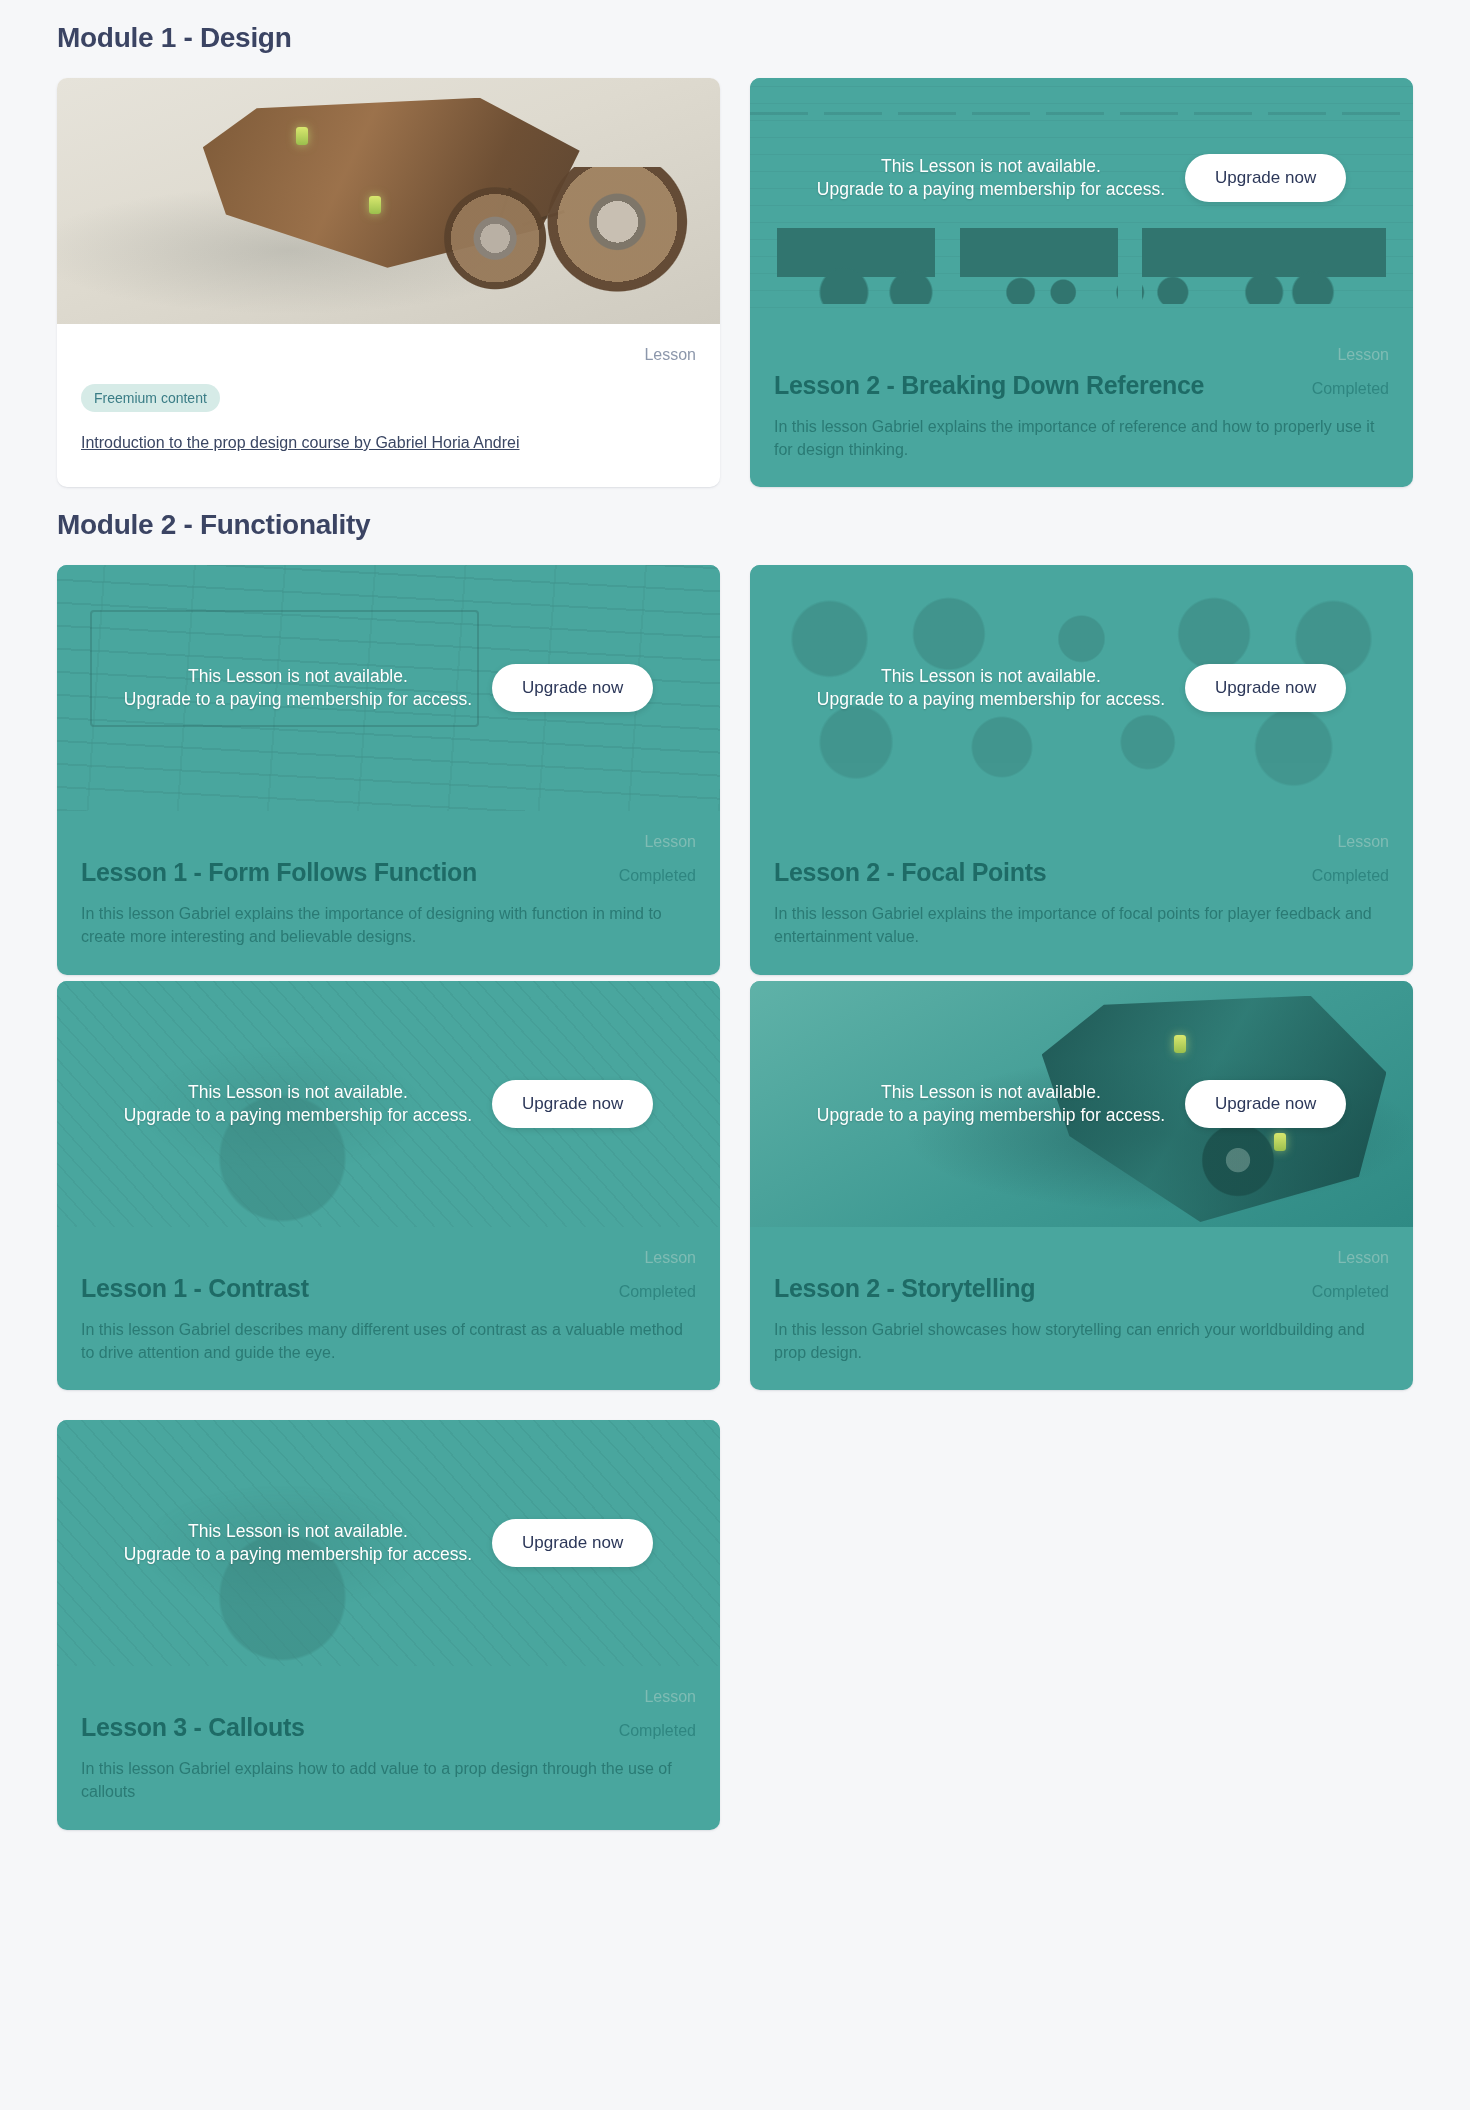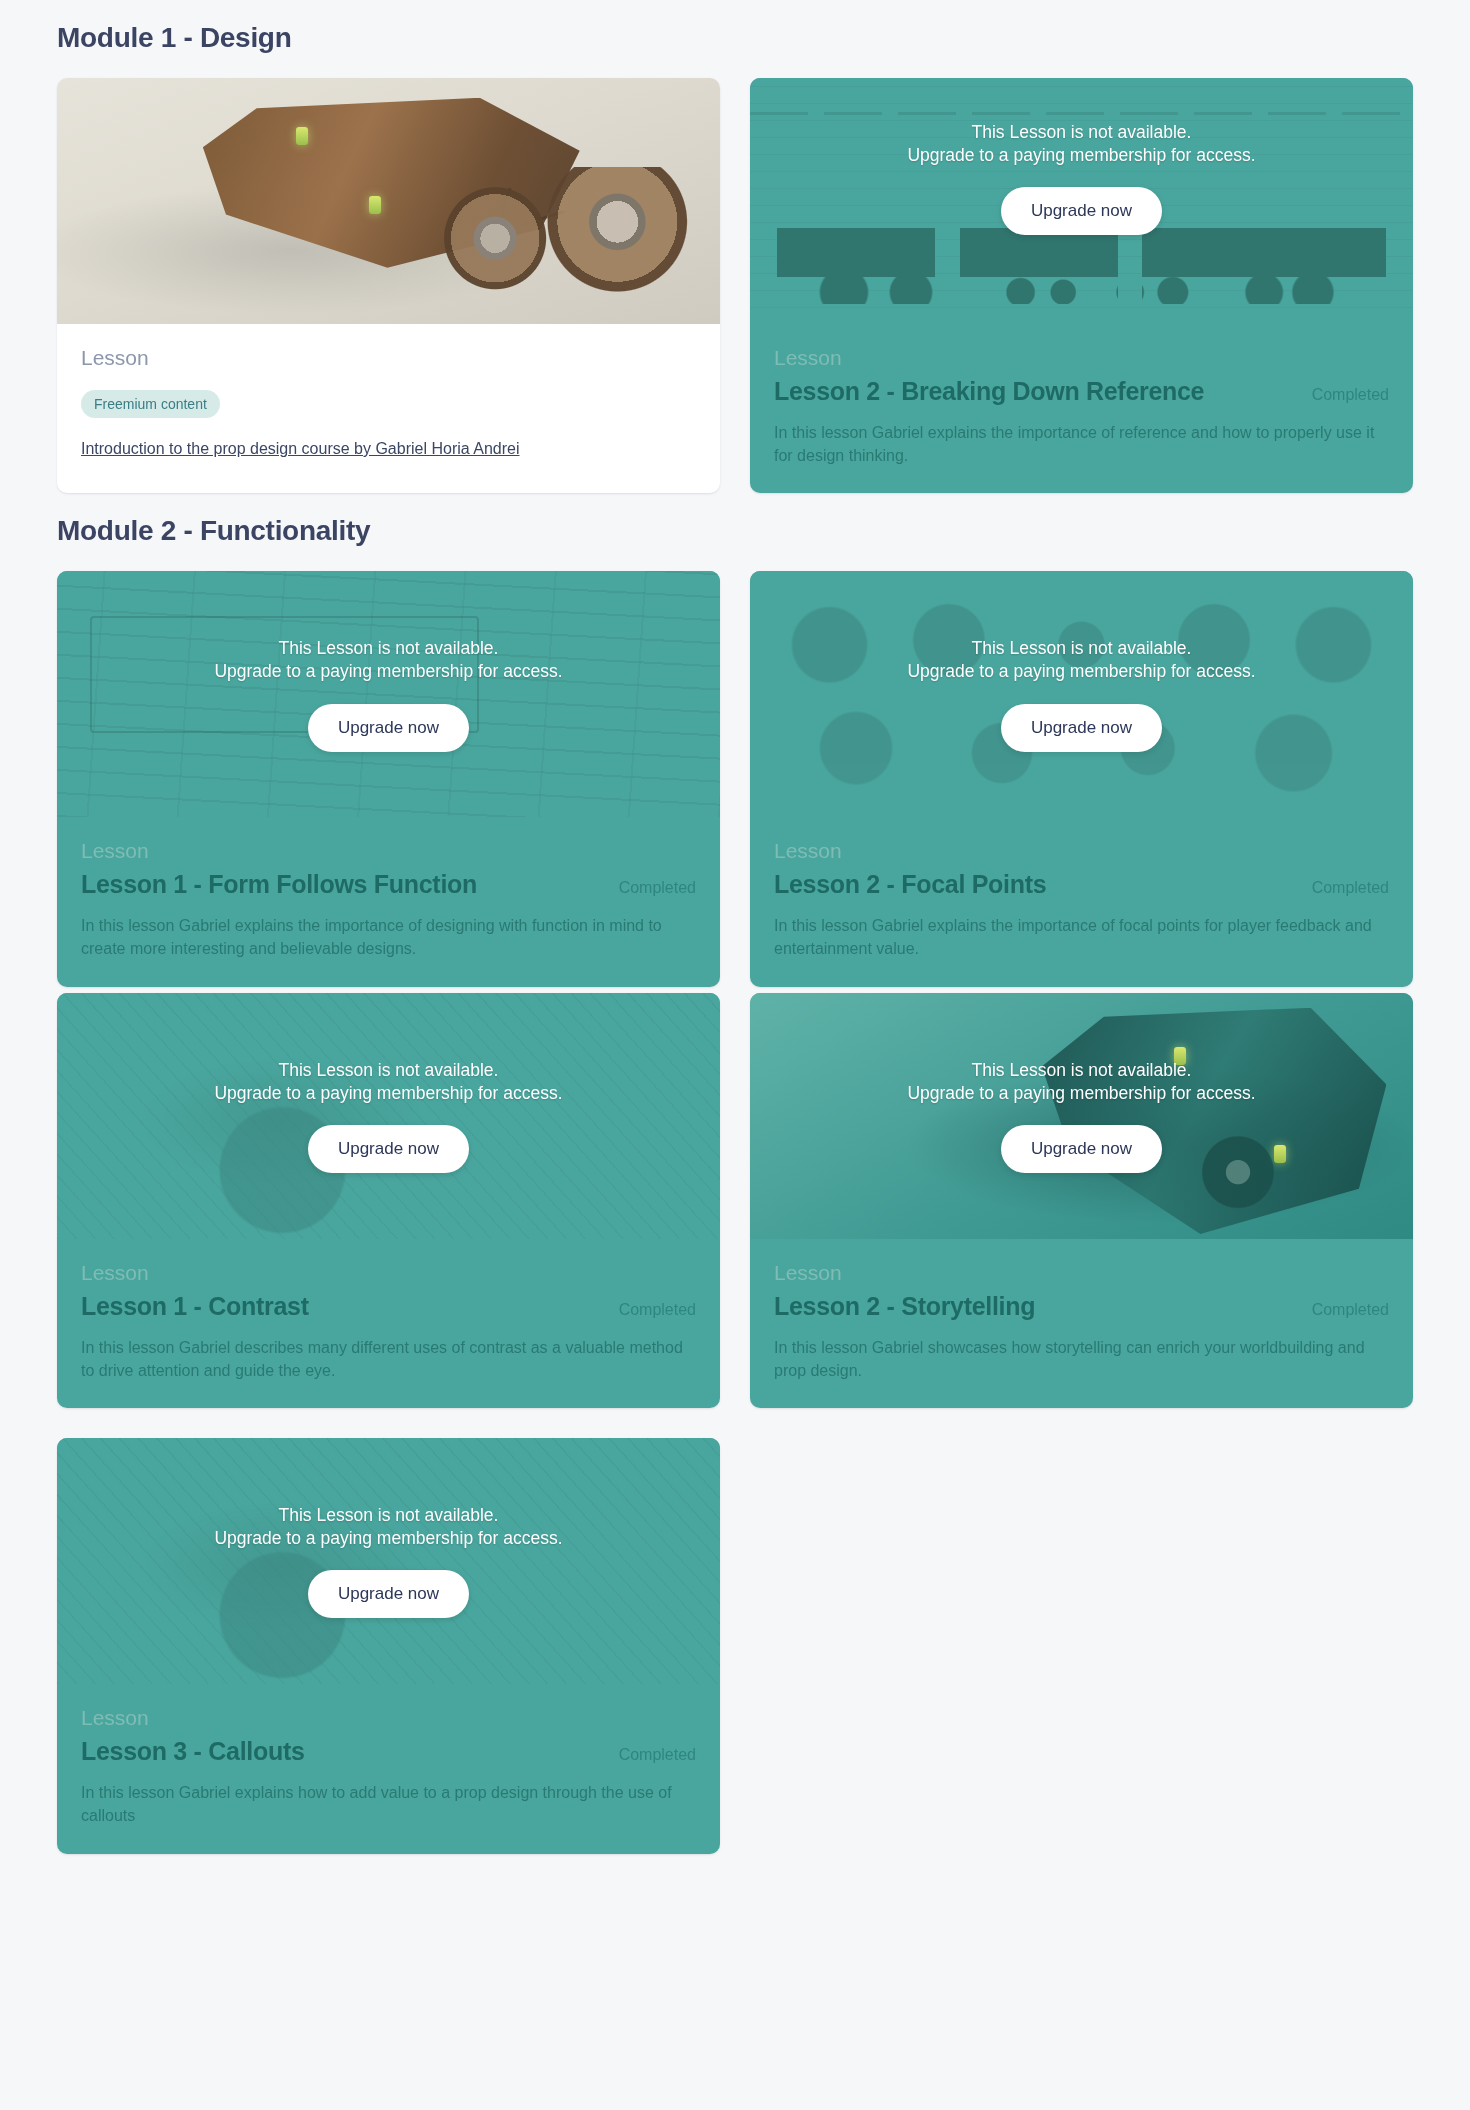--- a/index.html
+++ b/index.html
@@ -182,21 +182,21 @@
     background: linear-gradient(#d9e86f, #9bbf4d);
     box-shadow: 0 0 10px rgba(200,230,120,0.6);
   }
 
   
   .overlay {
     position: absolute;
     left: 0; right: 0; top: 0;
     height: 246px;
     display: flex;
-    flex-direction: column;
+    flex-direction: row;
     align-items: center;
     justify-content: center;
     gap: 20px;
     z-index: 4;
     pointer-events: none;
   }
   .overlay .msg {
     color: #ffffff;
     font-size: 17.5px;
     line-height: 1.32;
@@ -221,23 +221,24 @@
   .card.locked.variant-short .overlay { height: 200px; top: 0; }
 
   
   .card-body {
     position: relative;
     z-index: 2;
     padding: 22px 24px 26px 24px;
   }
 
   .eyebrow {
-    font-size: 21px;
+    font-size: 16px;
     color: #8c97ab;
     margin-bottom: 6px;
+    text-align: right;
   }
   .card.locked .eyebrow { color: #7fbcb4; }
 
   .title-row {
     display: flex;
     align-items: baseline;
     justify-content: space-between;
     gap: 16px;
   }
 

